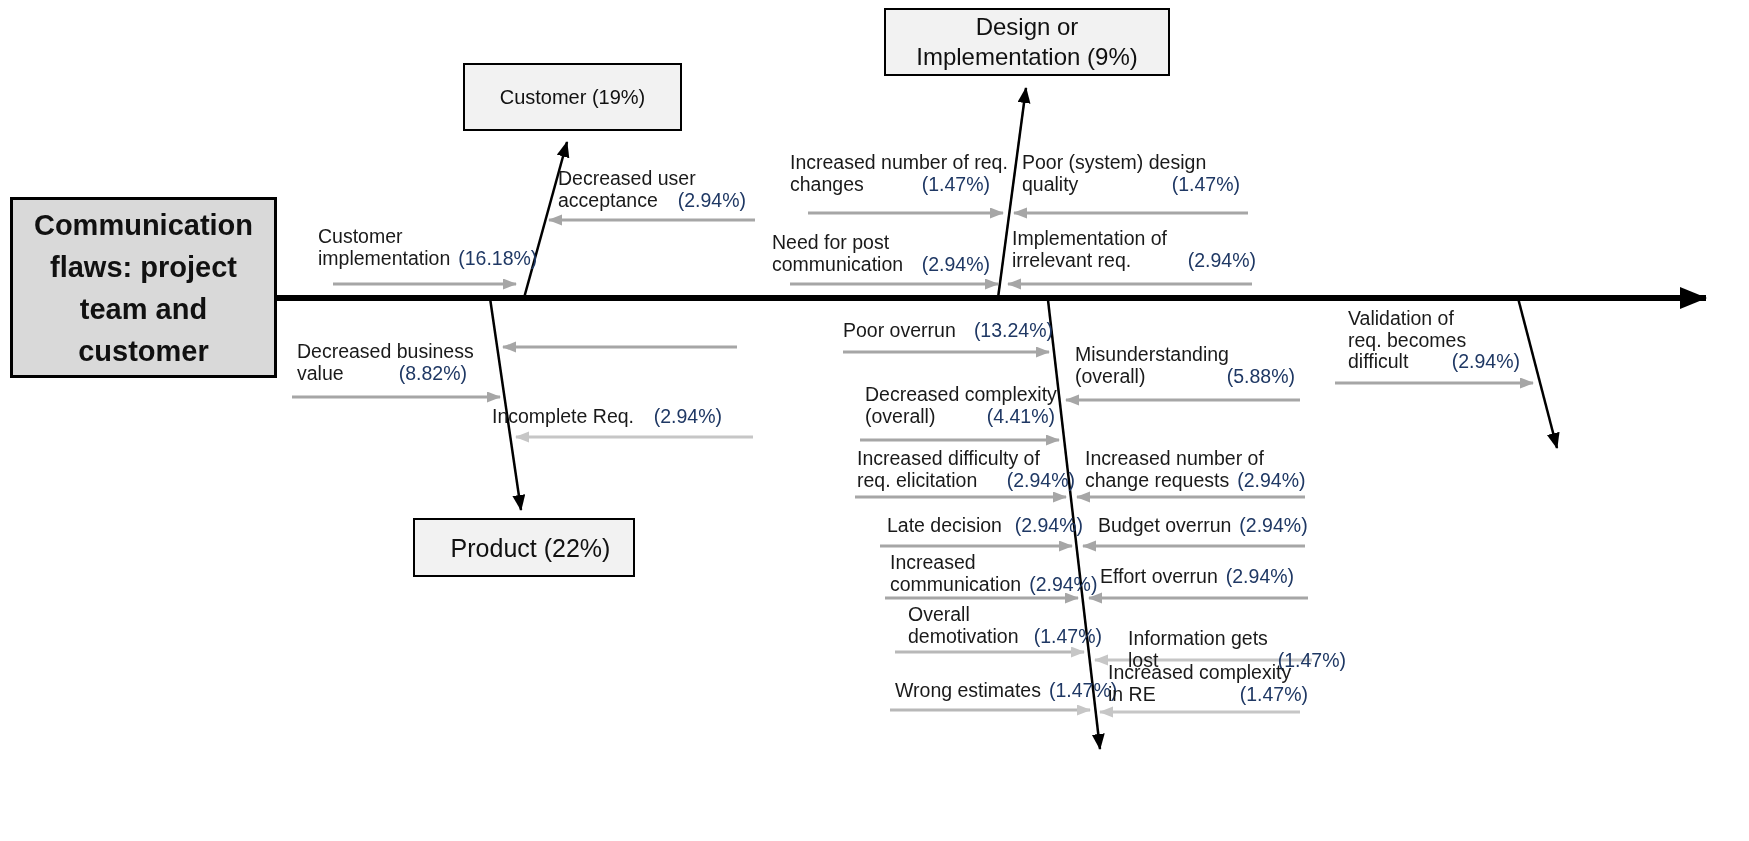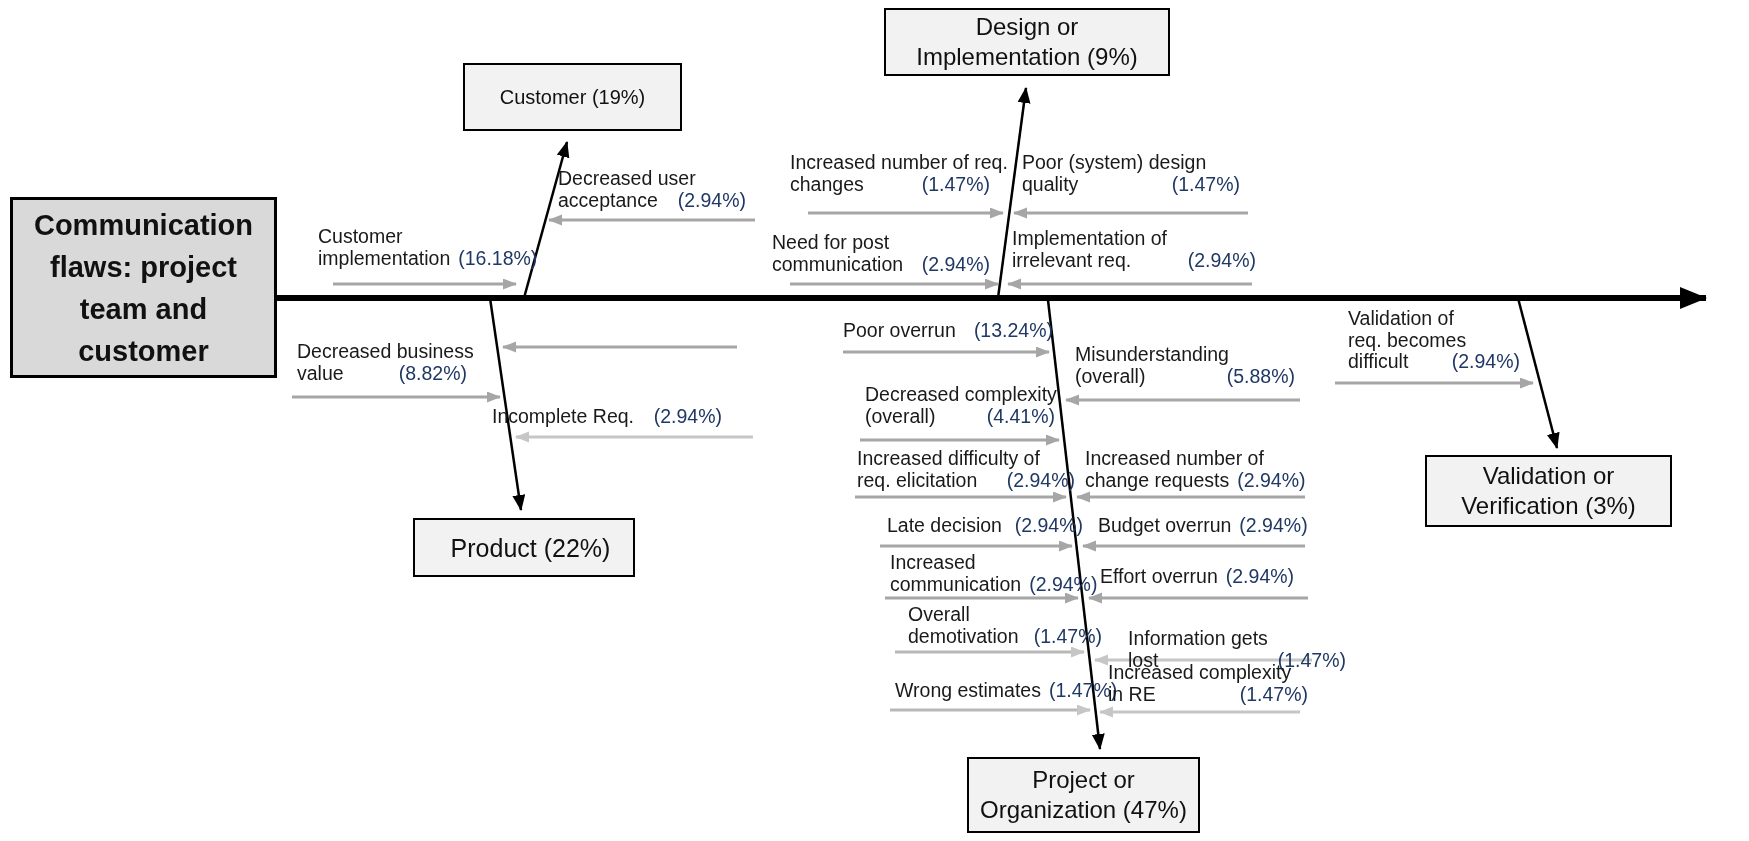--- a/index.html
+++ b/index.html
@@ -94,28 +94,20 @@
     <div class="cat cat-customer">
       <div>Customer (19%)</div>
     </div>
     <div class="cat cat-design">
       <div>Design or</div>
       <div>Implementation (9%)</div>
     </div>
     <div class="cat cat-product">
       <div>Product (22%)</div>
     </div>
-    <div class="cat cat-project">
-      <div>Project or</div>
-      <div>Organization (47%)</div>
-    </div>
-    <div class="cat cat-validation">
-      <div>Validation or</div>
-      <div>Verification (3%)</div>
-    </div>
 
     <div class="branch" style="left:318px;top:226px;width:196px">
       <div class="ln">
           <span>Customer</span>
         </div>
       <div class="ln">
           <span>implementation</span>
           <span class="pct">(16.18%)</span>
         </div>
     </div>

